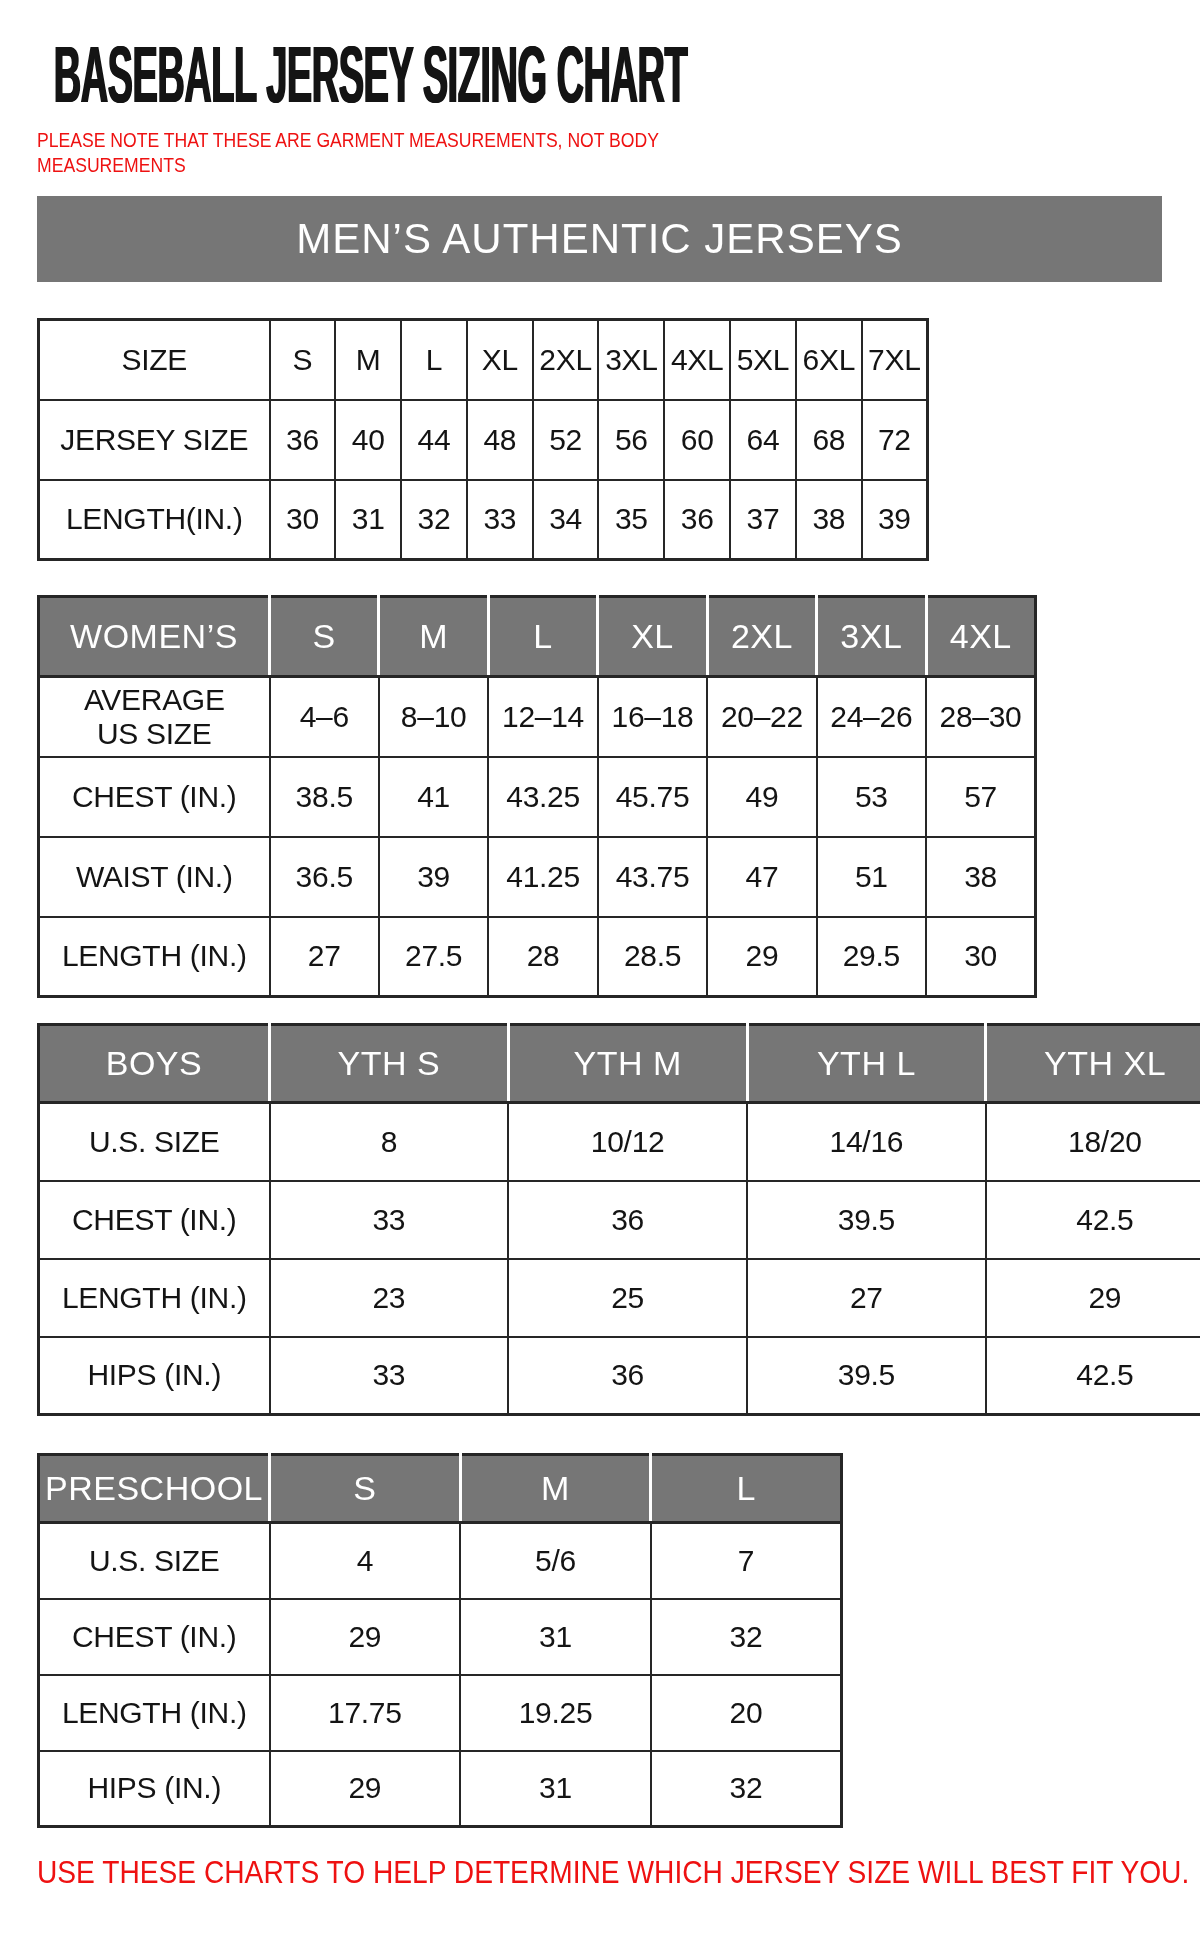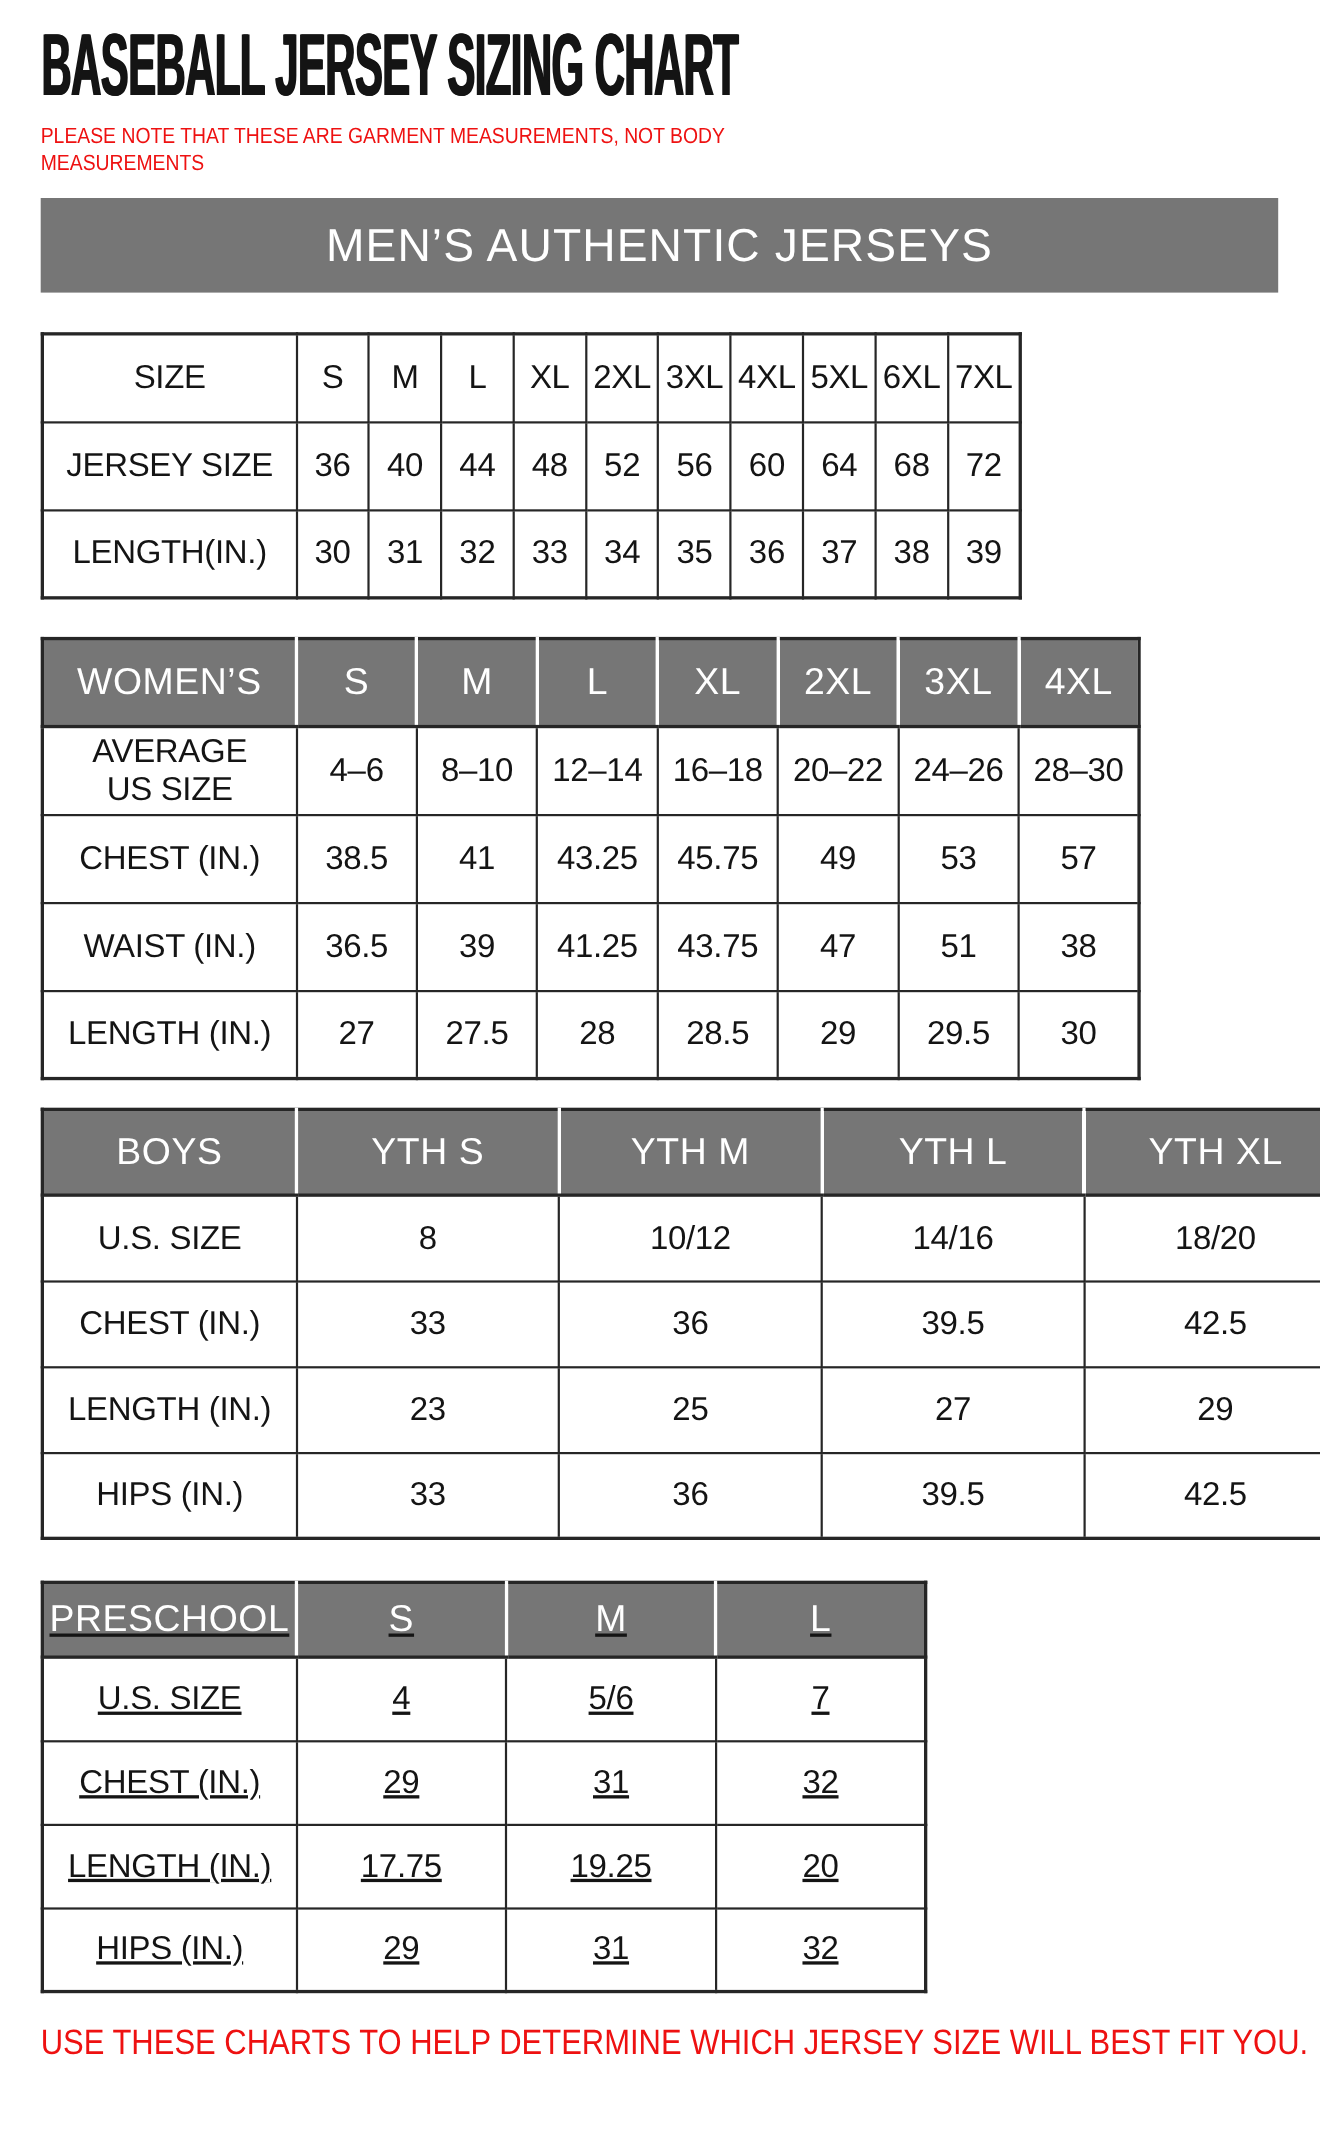--- a/index.html
+++ b/index.html
@@ -10,21 +10,21 @@
   }
   html,body{margin:0;padding:0;}
   body{
     width:1200px;height:1942px;overflow:hidden;
     background:#fff;color:var(--ink);
     font-family:"Liberation Sans", sans-serif;
   }
   .page{padding:26px 0 0 37px;}
 
   
-  h1.title{margin:0;height:64px;text-align:center;}
+  h1.title{margin:16px;height:64px;text-align:center;}
   .title-text{
     display:inline-block;white-space:nowrap;
     font-size:80px;font-weight:700;line-height:0.82;letter-spacing:-1px;
     transform:scaleX(0.475);transform-origin:left top;
     text-shadow:1.5px 0 0 currentColor, 3px 0 0 currentColor;
   }
 
   
   .note{margin-top:22px;color:var(--red);font-size:20px;line-height:1.25;}
   .footer{margin-top:26px;color:var(--red);font-size:32px;}
@@ -71,21 +71,21 @@
 
   .womens-section{margin-top:34px;}
   .womens-section table{width:1000px;padding-left:46px;}
   .womens-section tr{height:80px;}
 
   .boys-section{margin-top:25px;}
   .boys-section table{width:1189px;}
   .boys-section tr{height:78px;}
 
   .preschool-section{margin-top:37px;}
-  .preschool-section table{width:806px;text-decoration:underline;}
+  .preschool-section table{width:806px;}
   .preschool-section tr{height:76px;}
   .preschool-section tr.gray-head{height:68px;}
 </style>
 </head>
 <body>
 
 <div class="page">
 
   <h1 class="title"><span class="title-text">BASEBALL JERSEY SIZING CHART</span></h1>
 

